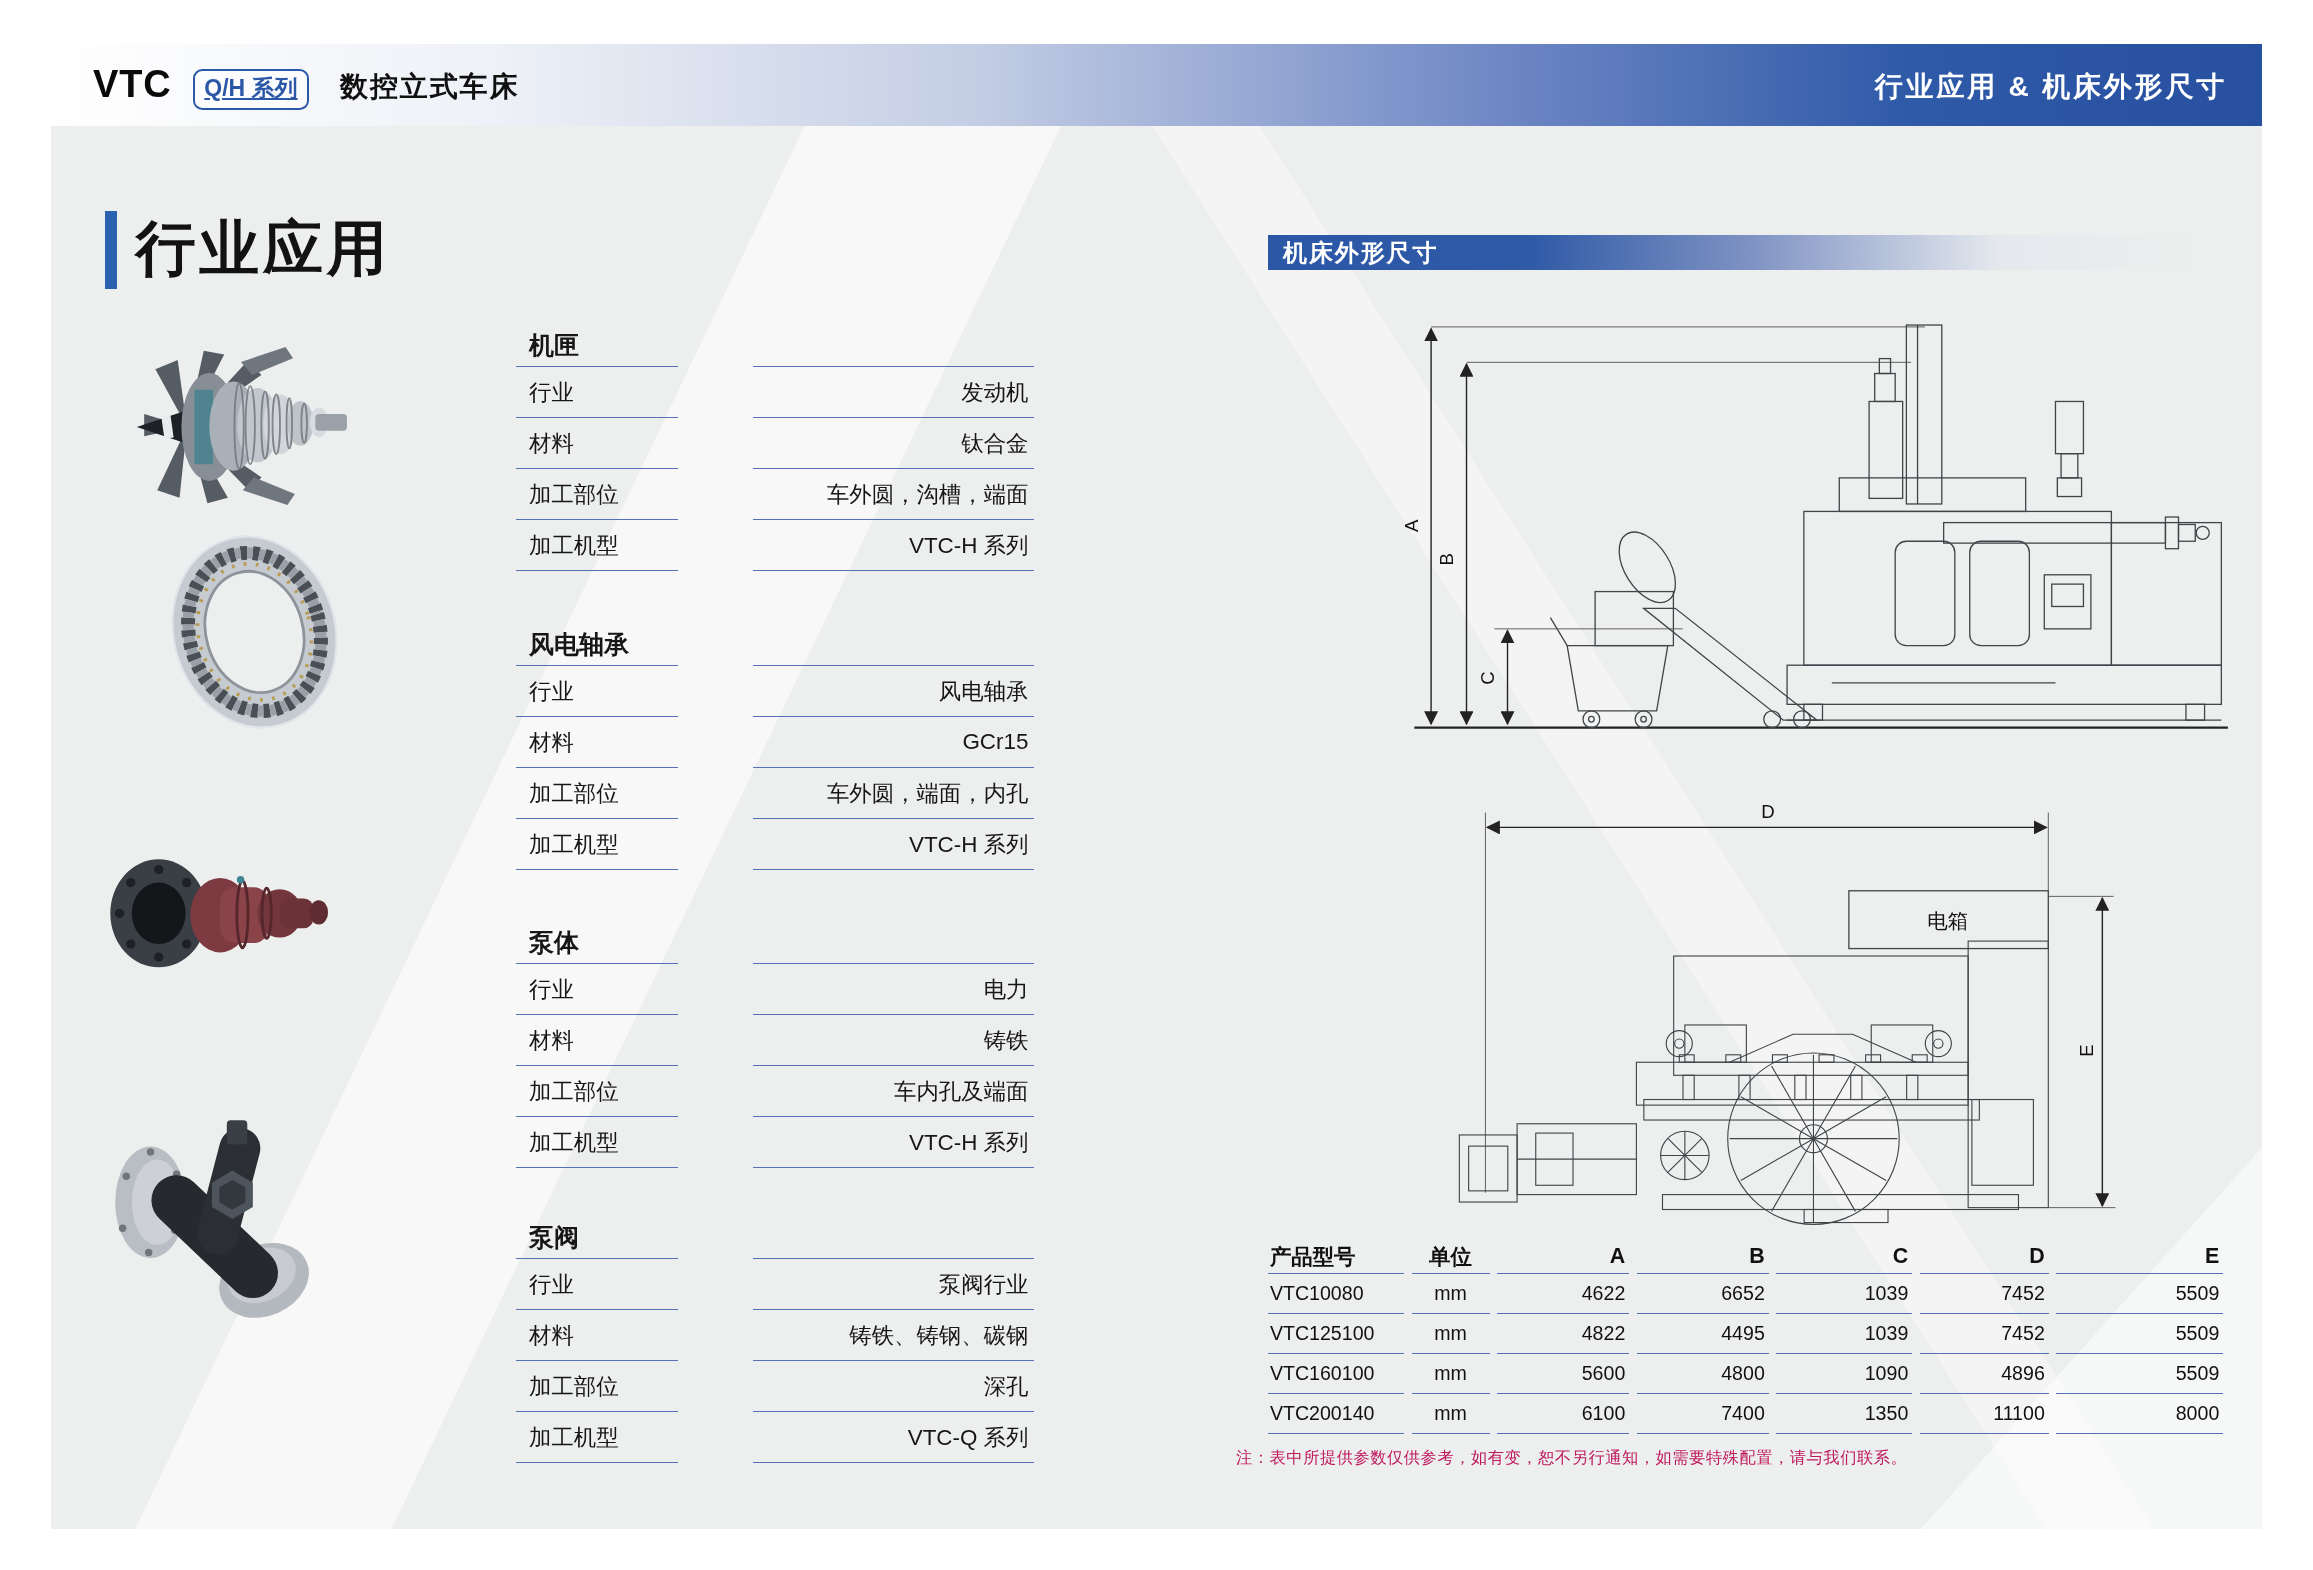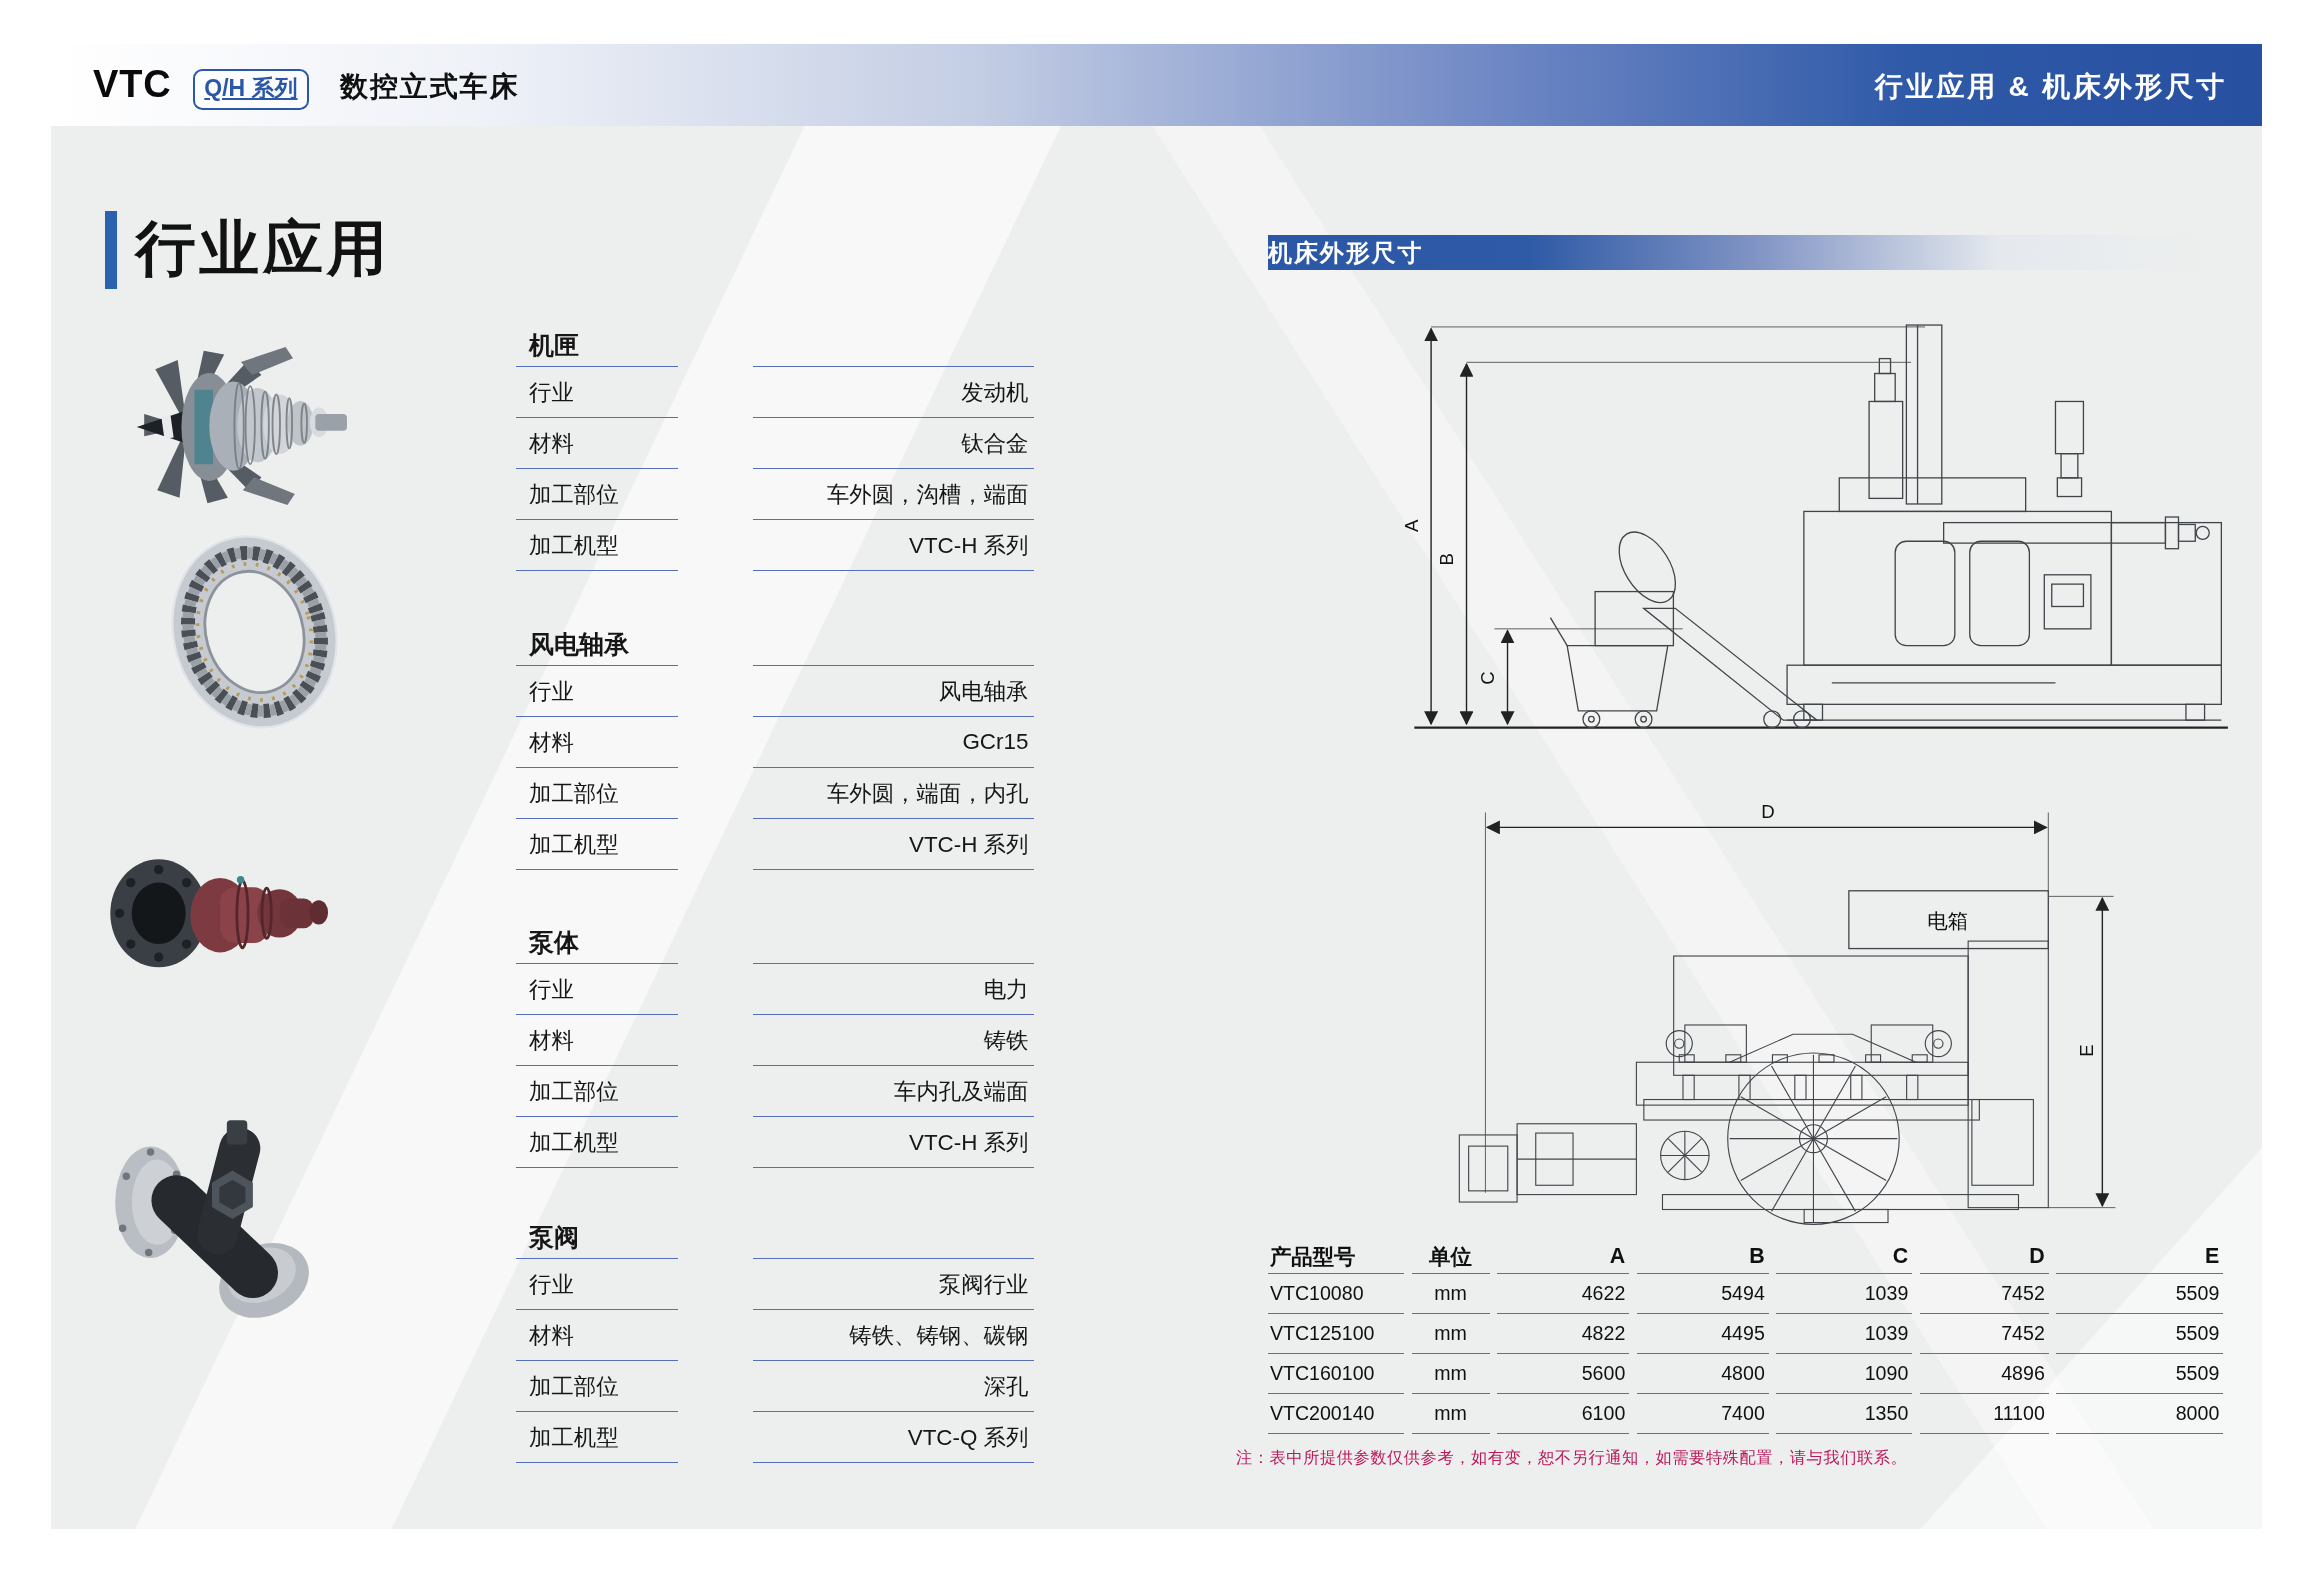--- a/index.html
+++ b/index.html
@@ -38,21 +38,21 @@
     padding-left:13px;font-size:22.4px;color:#161616;}
   .app-row.head .cell-label{font-size:25px;font-weight:700;}
   .cell-gap{width:18.6px;}
   .cell-value{flex:1;border-bottom:1.9px solid var(--rule);display:flex;align-items:center;
     justify-content:flex-end;padding-right:5.6px;font-size:22.4px;color:#161616;}
   .photo{position:absolute;}
 
   
   .right-bar{position:absolute;left:1268px;top:235px;width:937px;height:35px;
     background:linear-gradient(90deg,#2b57a7 0%,#2f5aa6 28%,rgba(98,122,184,.78) 52%,rgba(214,222,238,.35) 78%,rgba(255,255,255,0) 100%);
-    color:#fff;font-size:24px;font-weight:600;letter-spacing:1.9px;line-height:35px;}
+    color:#fff;font-size:24px;font-weight:600;letter-spacing:1.9px;line-height:35px;padding-left:15px;}
   .drawing{position:absolute;}
 
   
   .dims-table{position:absolute;left:1268px;top:1240px;width:955px;}
   .dt-row{display:flex;gap:7.5px;height:40px;}
   .dt-row.dt-head{height:34px;}
   .dt-c{border-bottom:1.9px solid var(--rule);display:flex;align-items:center;font-size:19.6px;color:#101010;}
   .dt-head .dt-c{font-size:21.4px;font-weight:700;}
   .c0{width:136px;justify-content:flex-start;padding-left:1.9px;}
   .c1{width:78px;justify-content:center;}
@@ -439,21 +439,21 @@
       <div class="dt-c c2">A</div>
       <div class="dt-c c3">B</div>
       <div class="dt-c c4">C</div>
       <div class="dt-c c5">D</div>
       <div class="dt-c c6">E</div>
     </div>
     <div class="dt-row">
       <div class="dt-c c0">VTC10080</div>
       <div class="dt-c c1">mm</div>
       <div class="dt-c c2">4622</div>
-      <div class="dt-c c3">5494</div>
+      <div class="dt-c c3">6652</div>
       <div class="dt-c c4">1039</div>
       <div class="dt-c c5">7452</div>
       <div class="dt-c c6">5509</div>
     </div>
     <div class="dt-row">
       <div class="dt-c c0">VTC125100</div>
       <div class="dt-c c1">mm</div>
       <div class="dt-c c2">4822</div>
       <div class="dt-c c3">4495</div>
       <div class="dt-c c4">1039</div>

